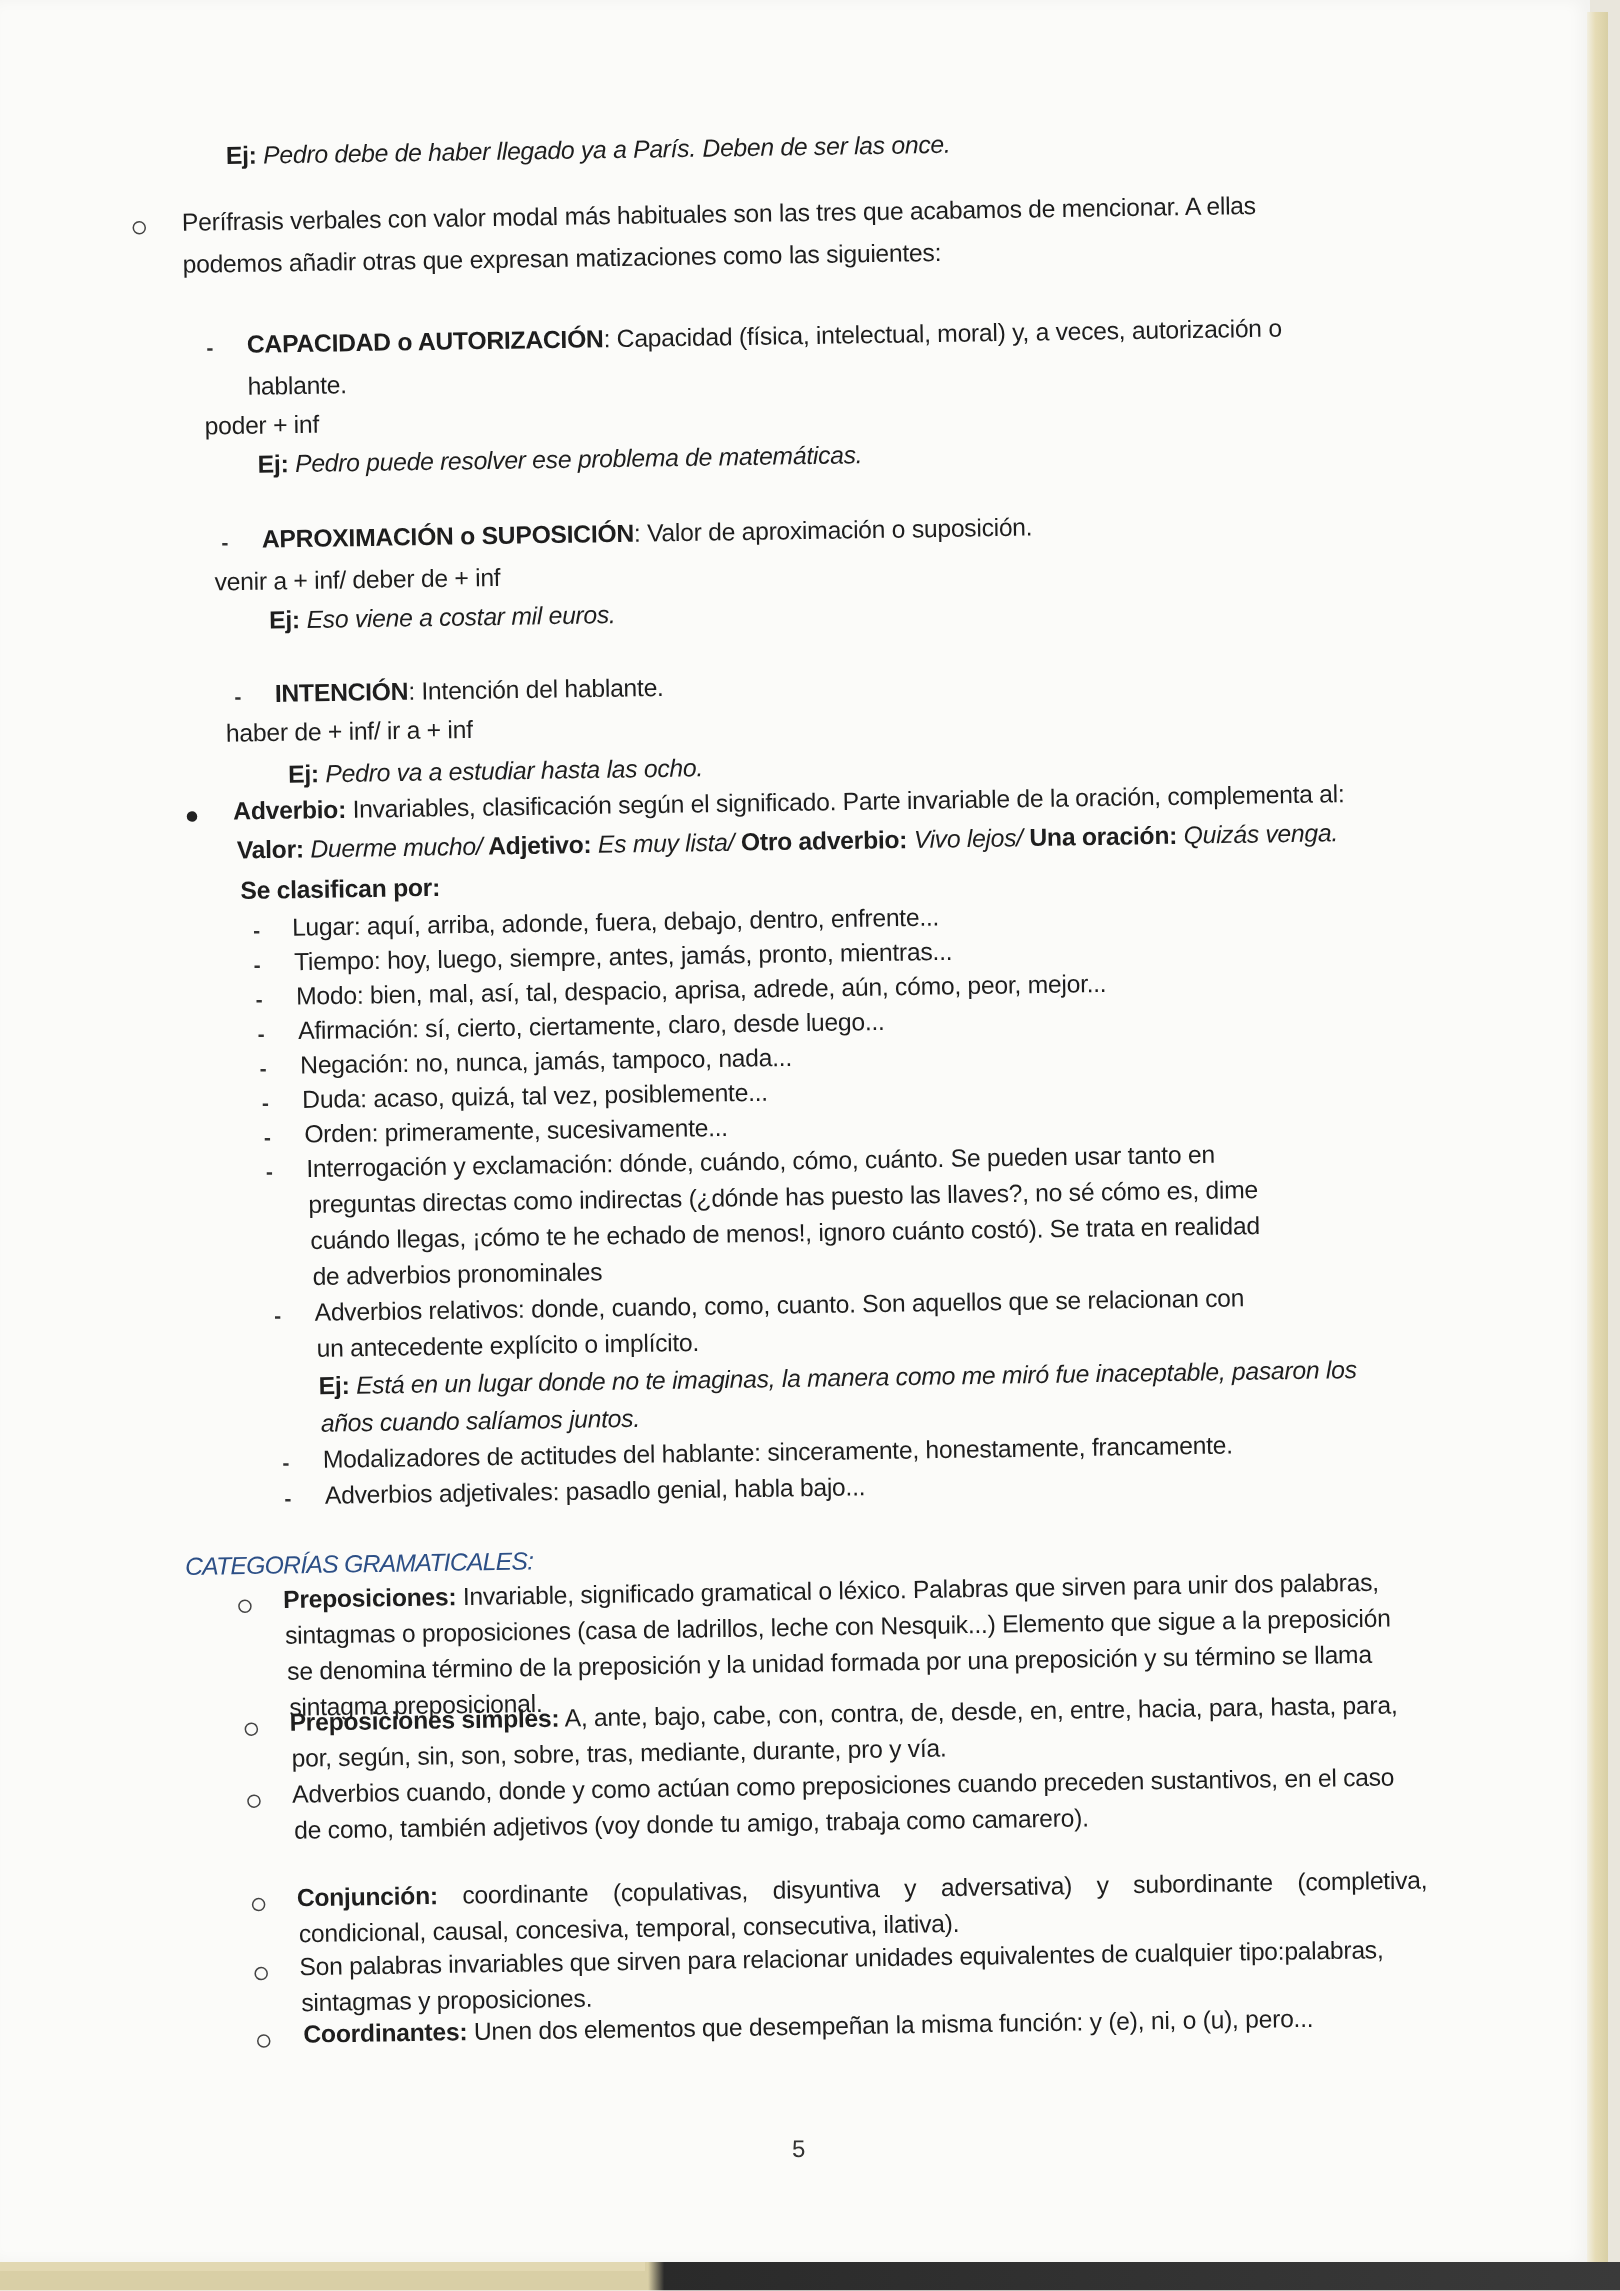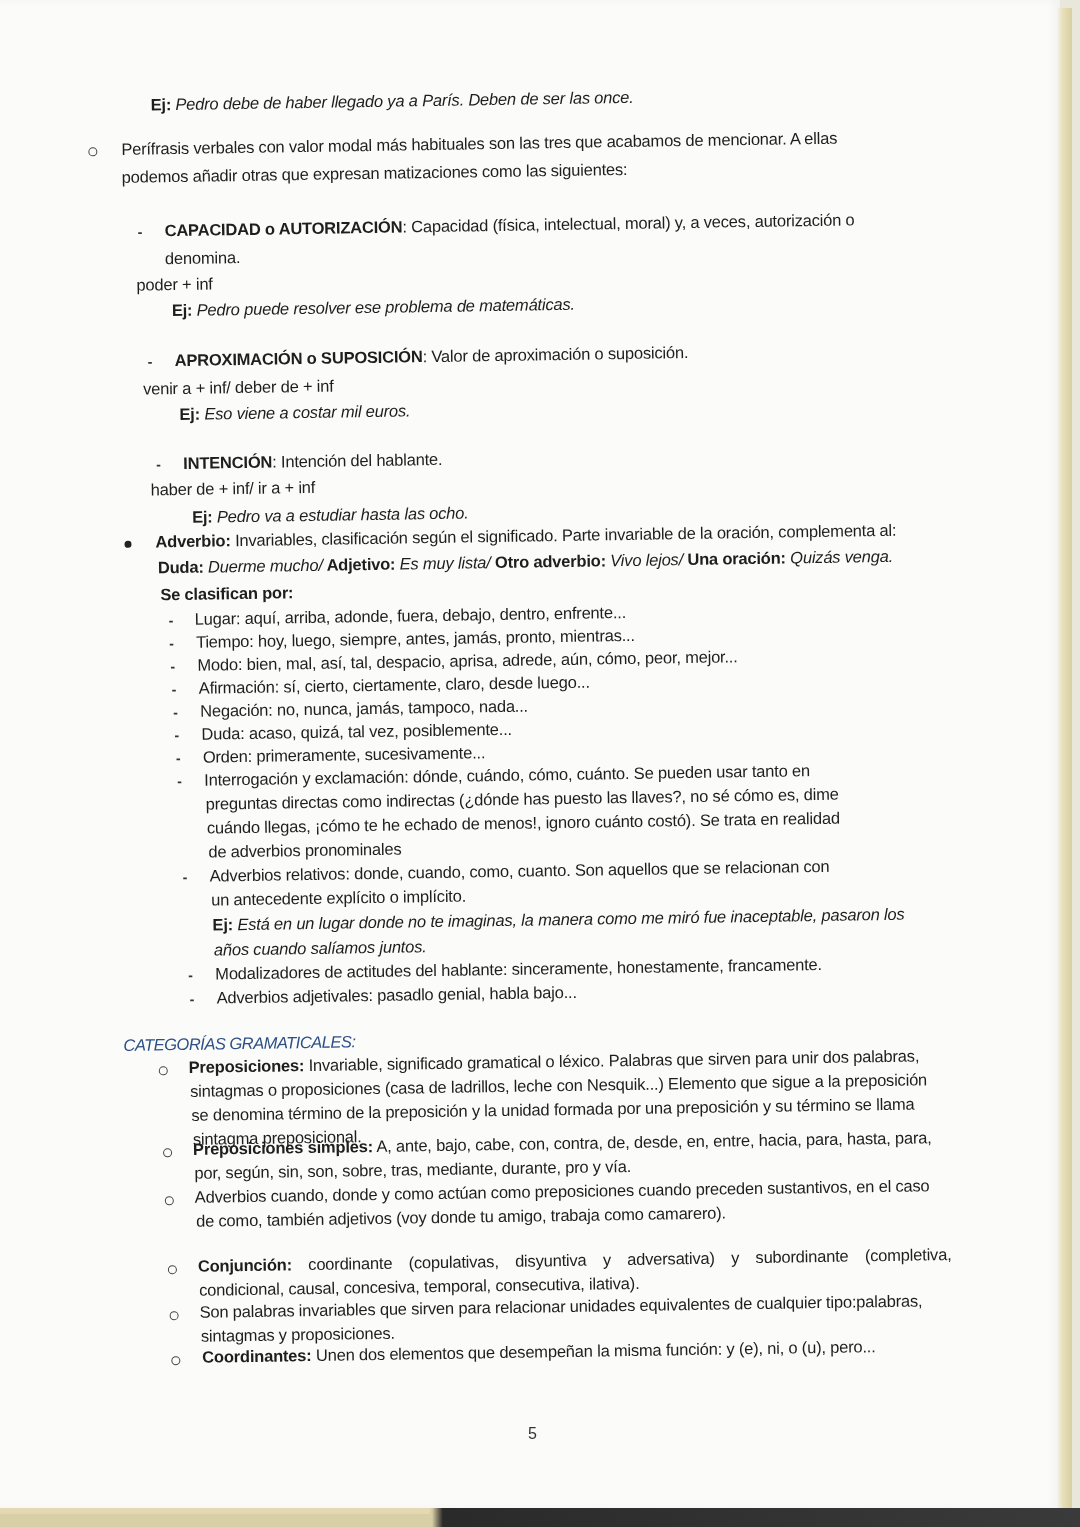--- a/index.html
+++ b/index.html
@@ -60,21 +60,21 @@
   </div>
 
   <div class="bullet-o" style="left:97px; top:141px;"></div>
   <div class="line" style="left:130px; top:134px;">Perífrasis verbales con valor modal más habituales son las tres que acabamos de mencionar. A ellas</div>
   <div class="line" style="left:130px; top:162px;">podemos añadir otras que expresan matizaciones como las siguientes:</div>
 
   <div class="dash" style="left:145px; top:218px;">-</div>
   <div class="line" style="left:172px; top:216px;">
     <span class="b">CAPACIDAD o AUTORIZACIÓN</span><span>: Capacidad (física, intelectual, moral) y, a veces, autorización o</span>
   </div>
-  <div class="line" style="left:172px; top:244px;">denomina.</div>
+  <div class="line" style="left:172px; top:244px;">hablante.</div>
   <div class="line" style="left:143px; top:270px;">poder + inf</div>
   <div class="line" style="left:178px; top:296px;">
     <span class="b">Ej:</span>
     <span class="i">Pedro puede resolver ese problema de matemáticas.</span>
   </div>
 
   <div class="dash" style="left:153px; top:348px;">-</div>
   <div class="line" style="left:180px; top:346px;">
     <span class="b">APROXIMACIÓN o SUPOSICIÓN</span><span>: Valor de aproximación o suposición.</span>
   </div>
@@ -92,21 +92,21 @@
   <div class="line" style="left:195px; top:503px;">
     <span class="b">Ej:</span>
     <span class="i">Pedro va a estudiar hasta las ocho.</span>
   </div>
 
   <div class="bullet-dot" style="left:127px; top:535px;"></div>
   <div class="line" style="left:158px; top:527px;">
     <span class="b">Adverbio:</span><span> Invariables, clasificación según el significado. Parte invariable de la oración, complementa al:</span>
   </div>
   <div class="line" style="left:160px; top:553px;">
-    <span class="b">Duda:</span><span class="i"> Duerme mucho/</span><span class="b"> Adjetivo:</span><span class="i"> Es muy lista/</span><span class="b"> Otro adverbio:</span><span class="i"> Vivo lejos/</span><span class="b"> Una oración:</span><span class="i"> Quizás venga.</span>
+    <span class="b">Valor:</span><span class="i"> Duerme mucho/</span><span class="b"> Adjetivo:</span><span class="i"> Es muy lista/</span><span class="b"> Otro adverbio:</span><span class="i"> Vivo lejos/</span><span class="b"> Una oración:</span><span class="i"> Quizás venga.</span>
   </div>
   <div class="line b" style="left:162px; top:580px;">Se clasifican por:</div>
 
   <div class="dash" style="left:170px; top:607px;">-</div>
   <div class="line" style="left:196px; top:605px;">Lugar: aquí, arriba, adonde, fuera, debajo, dentro, enfrente...</div>
   <div class="dash" style="left:170px; top:630px;">-</div>
   <div class="line" style="left:197px; top:628px;">Tiempo: hoy, luego, siempre, antes, jamás, pronto, mientras...</div>
   <div class="dash" style="left:171px; top:653px;">-</div>
   <div class="line" style="left:198px; top:651px;">Modo: bien, mal, así, tal, despacio, aprisa, adrede, aún, cómo, peor, mejor...</div>
   <div class="dash" style="left:172px; top:676px;">-</div>

